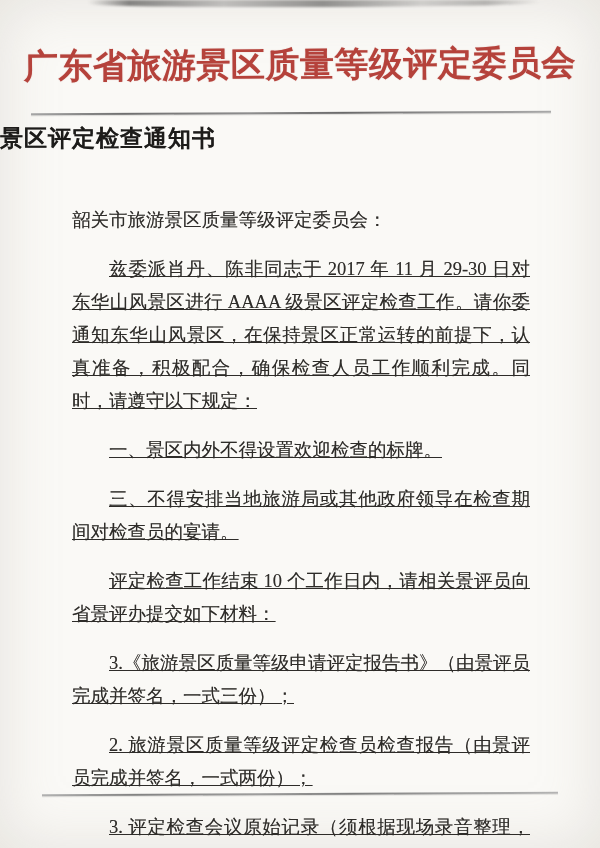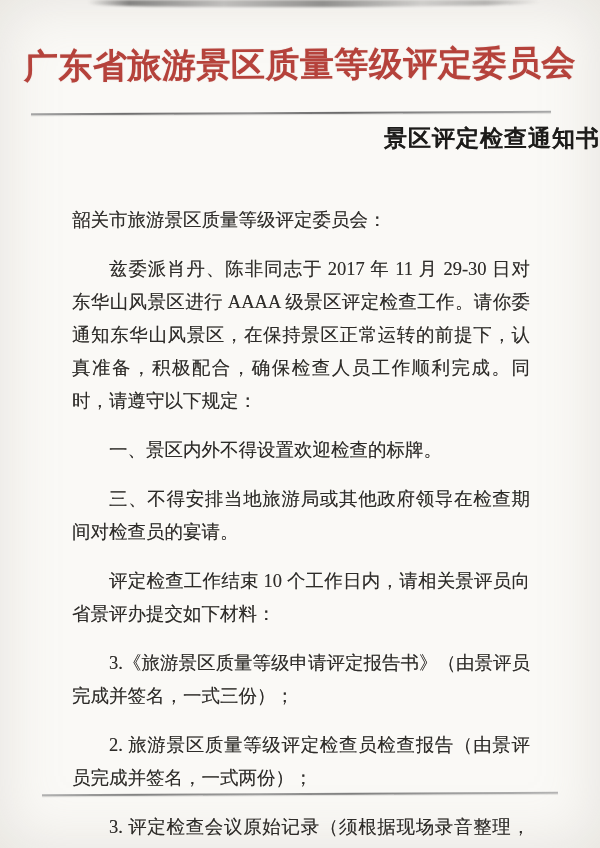--- a/index.html
+++ b/index.html
@@ -70,21 +70,21 @@
     width: 516px;
     transform: rotate(-0.3deg);
     opacity: 0.85;
   }
 
   .doc-title {
     position: absolute;
     top: 123px;
     left: 0;
     width: 100%;
-    text-align: right;
+    text-align: left;
     font-size: 23px;
     font-weight: bold;
     color: #1d1c1a;
     letter-spacing: 1px;
     text-shadow: 0 0 0.5px rgba(0,0,0,0.5);
   }
 
   .doc-body {
     position: absolute;
     top: 188px;
@@ -98,20 +98,21 @@
   }
   .doc-body p {
     margin: 16px;
     padding: 0;
   }
   .salutation {
     text-indent: 0;
   }
   .para {
     text-indent: 2em;
+    text-decoration: underline;
   }
 </style>
 </head>
 <body>
 
 <div class="page">
 
   <div class="smudge"></div>
 
   <div class="letterhead" style="color: rgb(181, 66, 59);">广东省旅游景区质量等级评定委员会</div>

